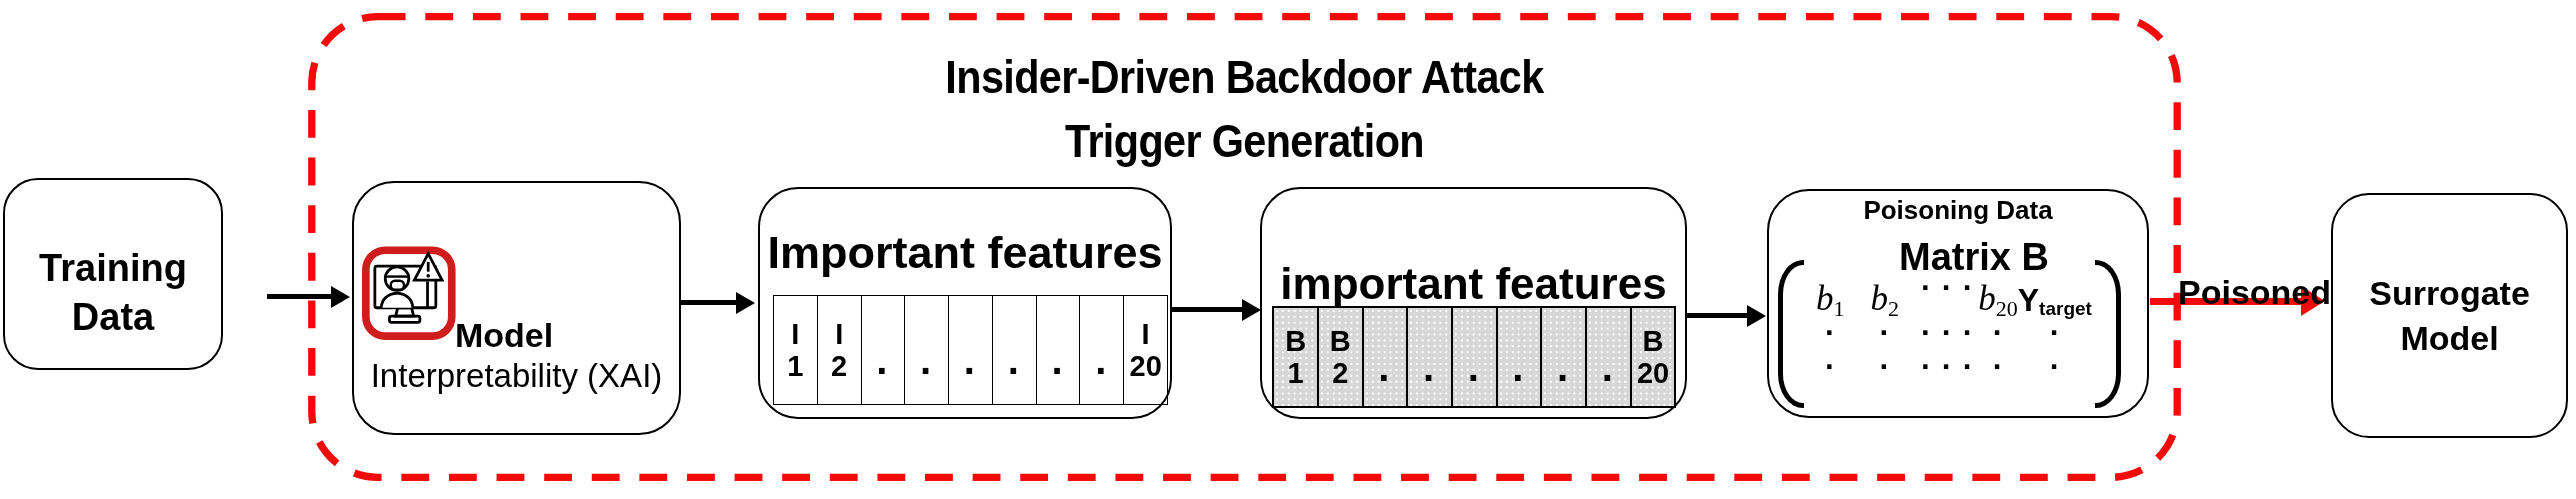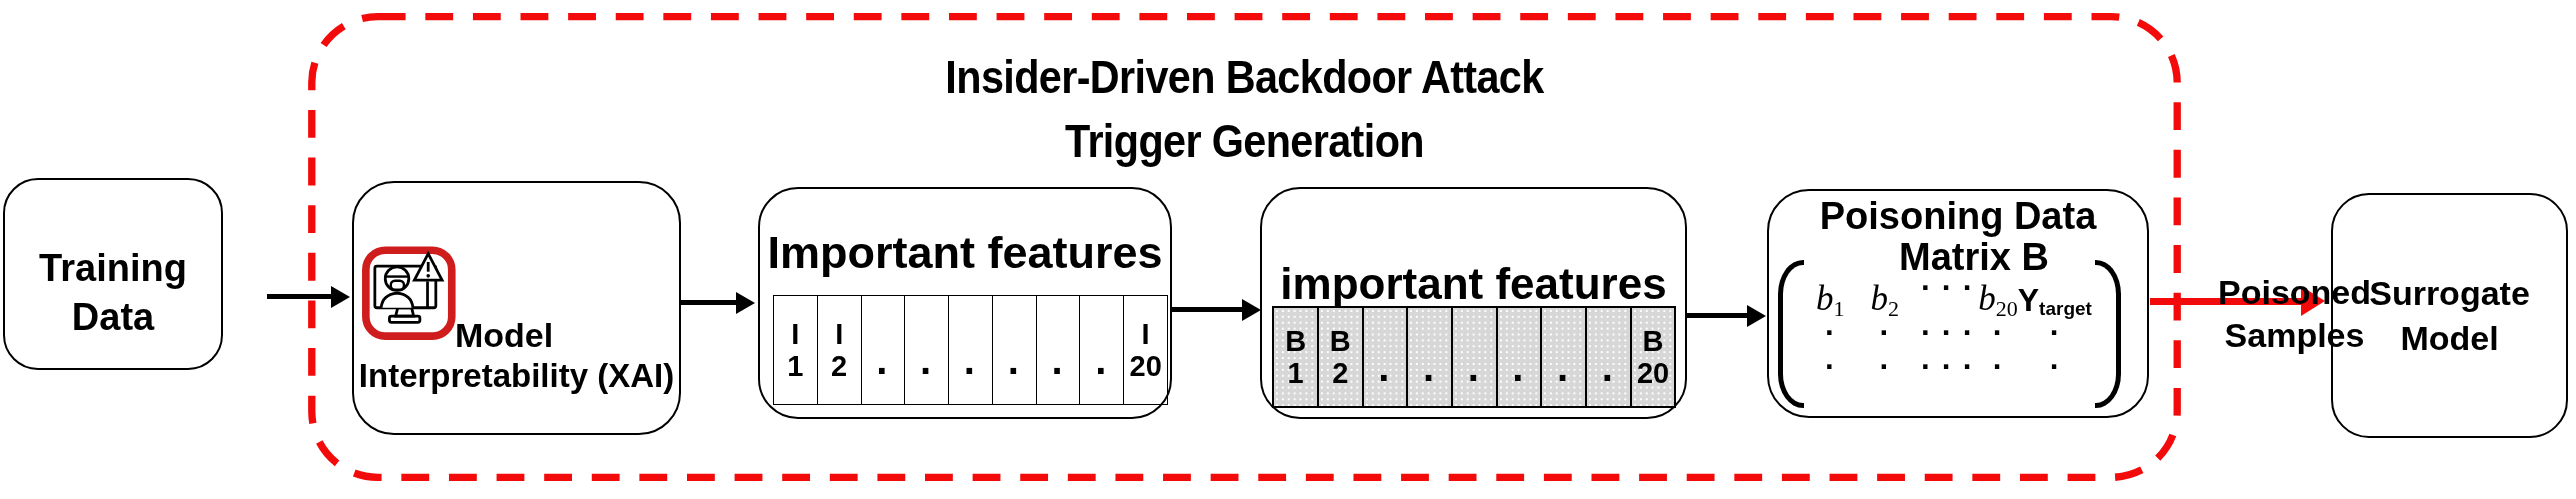--- a/index.html
+++ b/index.html
@@ -31,21 +31,21 @@
              font-size:34px;font-weight:bold;line-height:1.3;text-align:center;}
 
   
   .adversary{left:352px;top:181px;width:329px;height:254px;border-radius:42px;}
   .adv-icon{position:absolute;left:6.6px;top:59px;width:97px;height:101px;}
   .adv-t1{position:absolute;left:110px;top:64px;width:205px;text-align:center;
           font-size:34px;font-weight:bold;}
   .adv-t2{position:absolute;left:44px;top:133px;width:212px;text-align:center;
           font-size:34px;font-weight:bold;}
   .adv-t3{position:absolute;left:0;top:174px;width:100%;text-align:center;
-          font-size:33px;font-weight:bold;}
+          font-size:33px;font-weight:normal;}
 
   
   .important{left:758px;top:187px;width:414px;height:232px;border-radius:40px;}
   .imp-title{position:absolute;left:0;top:38px;width:100%;text-align:center;
              font-size:45px;font-weight:bold;}
   .cells{position:absolute;display:flex;border:1.5px solid #000;box-sizing:border-box;}
   .imp-cells{left:13px;top:106px;width:395px;height:110px;}
   .cell{flex:1;border-right:1.5px solid #000;display:flex;flex-direction:column;
         align-items:center;justify-content:center;font-weight:bold;font-size:29px;
         line-height:1.12;box-sizing:border-box;}
@@ -60,21 +60,21 @@
            font-size:44px;font-weight:bold;line-height:1;}
   .mask-cells{left:10.3px;top:117px;width:404px;height:102px;border-width:2.2px;z-index:2;}
   .mask-cells .cell{border-right-width:2.2px;
         background-color:var(--mask-fill);
         background-image:radial-gradient(circle,#ffffff 1px,transparent 1.2px);
         background-size:5.9px 5.9px;}
 
   
   .poisoning{left:1767px;top:189px;width:382px;height:229px;border-radius:42px;}
   .poi-t1{position:absolute;left:0;top:5.9px;width:100%;text-align:center;
-          font-size:38px;font-weight:bold;line-height:1;}
+          font-size:26px;font-weight:bold;line-height:1;}
   .poi-t2{position:absolute;left:0;top:47px;width:100%;text-align:center;
           font-size:38px;font-weight:bold;line-height:1;margin-left:16px;}
   .matrix{position:absolute;left:8.8px;top:69px;width:343px;height:148px;display:flex;}
   .paren{width:26px;height:100%;box-sizing:border-box;border:5.1px solid #000;}
   .paren-l{border-right:none;border-top-left-radius:25px 34px;border-bottom-left-radius:25px 34px;}
   .paren-r{border-left:none;border-top-right-radius:25px 34px;border-bottom-right-radius:25px 34px;}
   .mgrid{flex:1;display:grid;grid-template-columns:47px 62px 1fr 1fr 1fr auto auto;
          grid-template-rows:56px 34px 34px;padding:0 2.9px;}
   .mc{display:flex;align-items:flex-end;justify-content:center;}
   .mc.right{justify-content:flex-end;}
@@ -95,21 +95,21 @@
   .a1{left:267px;top:294px;width:64px;}
   .a2{left:680px;top:300px;width:56px;}
   .a3{left:1172px;top:307px;width:70px;}
   .a4{left:1687px;top:313px;width:60px;}
   .ared{position:absolute;left:2150px;top:298px;width:151px;height:6.6px;background:var(--accent-red);}
   .ared::after{content:"";position:absolute;right:-24px;top:50%;transform:translateY(-50%);
                width:0;height:0;border-left:24px solid var(--accent-red);
                border-top:15.4px solid transparent;border-bottom:15.4px solid transparent;}
 
   .plabel{position:absolute;left:2177px;width:155px;text-align:center;
-          font-size:34px;font-weight:bold;line-height:1;z-index:3;margin-left:40px;}
+          font-size:34px;font-weight:bold;line-height:1;z-index:3;}
   .pl1{top:275px;}
   .pl2{top:318px;}
 </style>
 </head>
 <body>
 
 <div class="canvas">
 
   <svg class="region-svg" width="1873" height="468" viewBox="0 0 2557 639">
     <rect x="5" y="5" width="2547" height="629" rx="90" ry="90" fill="none" stroke="var(--accent-red)" stroke-width="10" stroke-dasharray="38 27"></rect>
@@ -260,21 +260,20 @@
         <div class="mdot">·</div>
         <div class="mdot">·</div>
         <div class="mdot">·</div>
       </div>
       <div class="paren paren-r"></div>
     </div>
   </div>
 
   <div class="ared"></div>
   <div class="plabel pl1">Poisoned</div>
-  <div class="plabel pl2">Samples</div>
 
   <div class="box surrogate">
     <span>Surrogate</span>
     <span>Model</span>
   </div>
 
 </div>
 
 
 </body></html>

